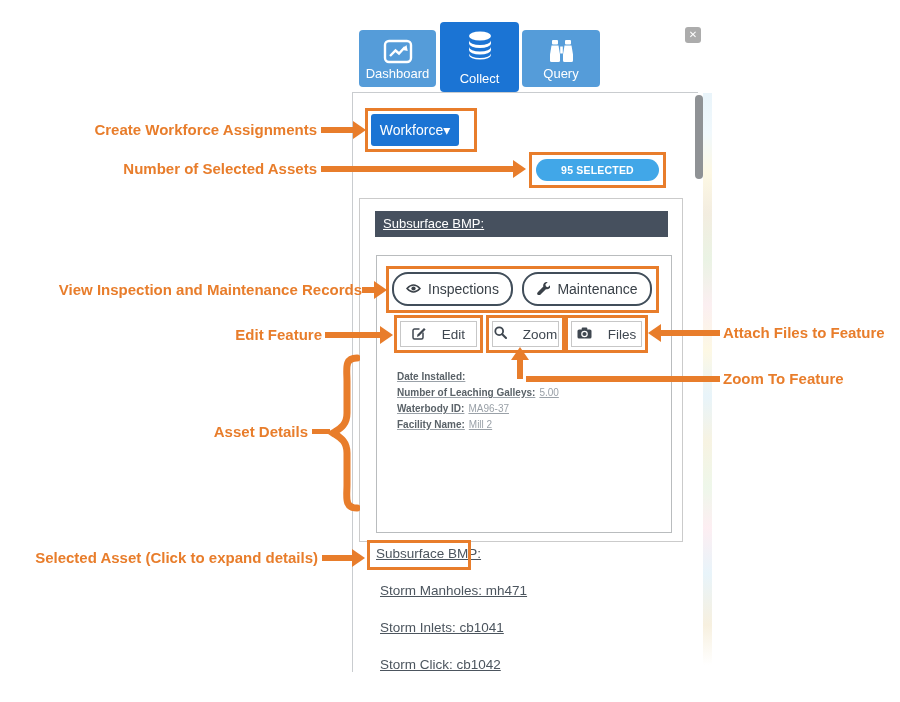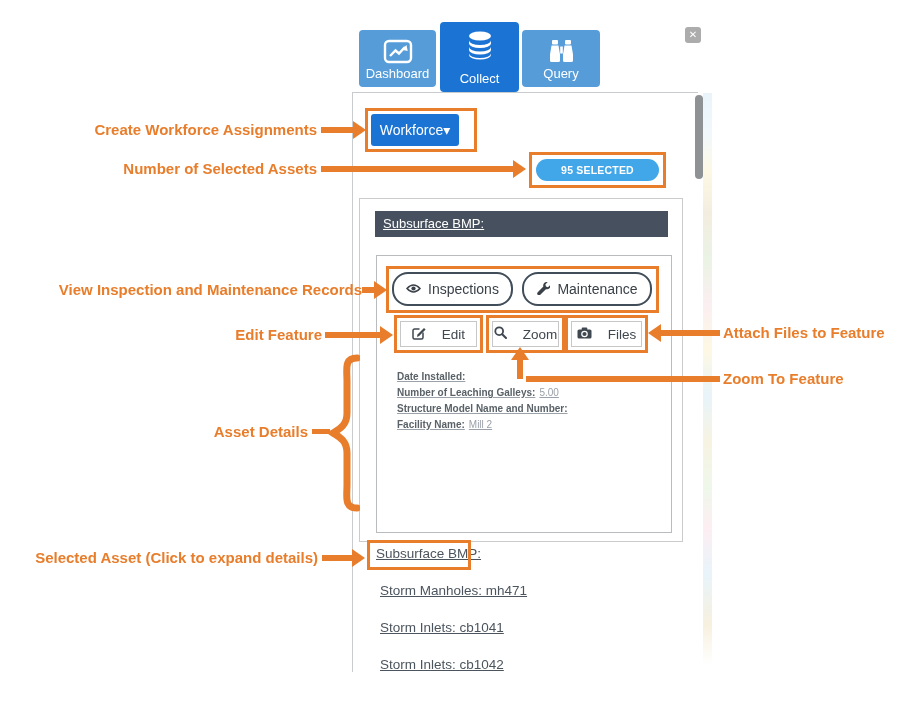--- a/index.html
+++ b/index.html
@@ -167,29 +167,29 @@
       <rect x="4.7" y="0.5" width="5.6" height="3" rx="1" fill="#3f4750"></rect>
       <circle cx="7.5" cy="7" r="2.7" fill="#3f4750" stroke="#fff" stroke-width="1.2"></circle>
     </svg>
   </span>
   <span>Files</span>
 </div>
 
 <div class="abs details">
   <div class="row"><span class="lbl">Date Installed:</span><span></span></div>
   <div class="row"><span class="lbl">Number of Leaching Galleys:</span><span>5.00</span></div>
-  <div class="row"><span class="lbl">Structure Model Name and Number:</span><span></span></div>
+  <div class="row"><span class="lbl">Waterbody ID:</span><span>MA96-37</span></div>
   <div class="row"><span class="lbl">Facility Name:</span><span>Mill 2</span></div>
 </div>
 
 <div class="abs hl-box" style="left:367px;top:540px;width:98px;height:24px;"></div>
 <a class="abs asset-link" style="left:376px;top:546px;">Subsurface BMP:</a>
 <a class="abs asset-link" style="left:380px;top:583px;">Storm Manholes: mh471</a>
 <a class="abs asset-link" style="left:380px;top:620px;">Storm Inlets: cb1041</a>
-<a class="abs asset-link" style="left:380px;top:657px;">Storm Inlets: cb1042</a>
+<a class="abs asset-link" style="left:380px;top:657px;">Storm Click: cb1042</a>
 
 <div class="abs ann" style="right:583px;top:121px;">Create Workforce Assignments</div>
 <div class="abs shaft" style="left:321px;top:127px;width:34px;"></div>
 <div class="abs head-right" style="left:353px;top:121px;"></div>
 
 <div class="abs ann" style="right:583px;top:160px;">Number of Selected Assets</div>
 <div class="abs shaft" style="left:321px;top:166px;width:194px;"></div>
 <div class="abs head-right" style="left:513px;top:160px;"></div>
 
 <div class="abs ann" style="right:538px;top:281px;">View Inspection and Maintenance Records</div>

